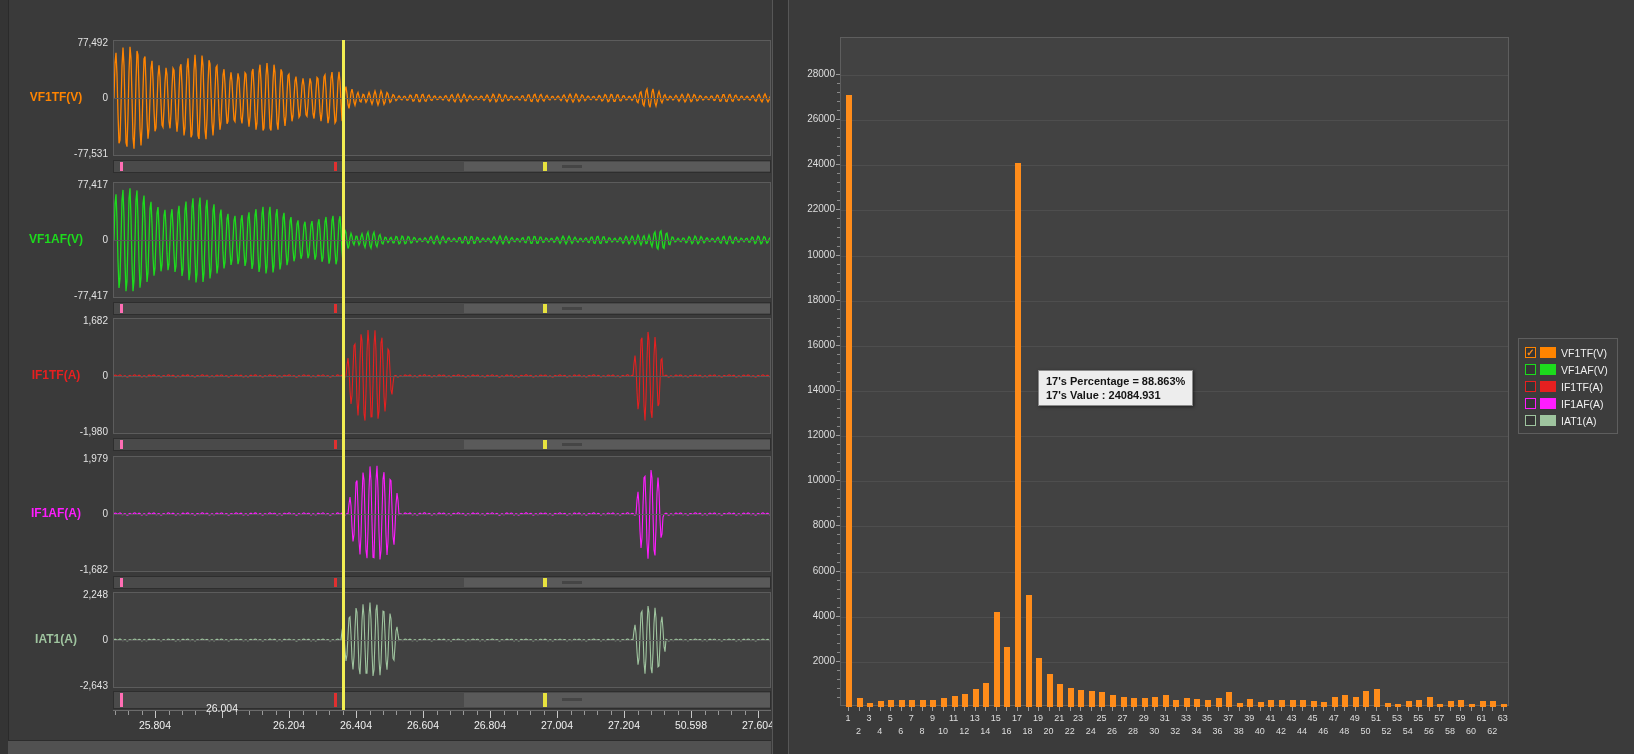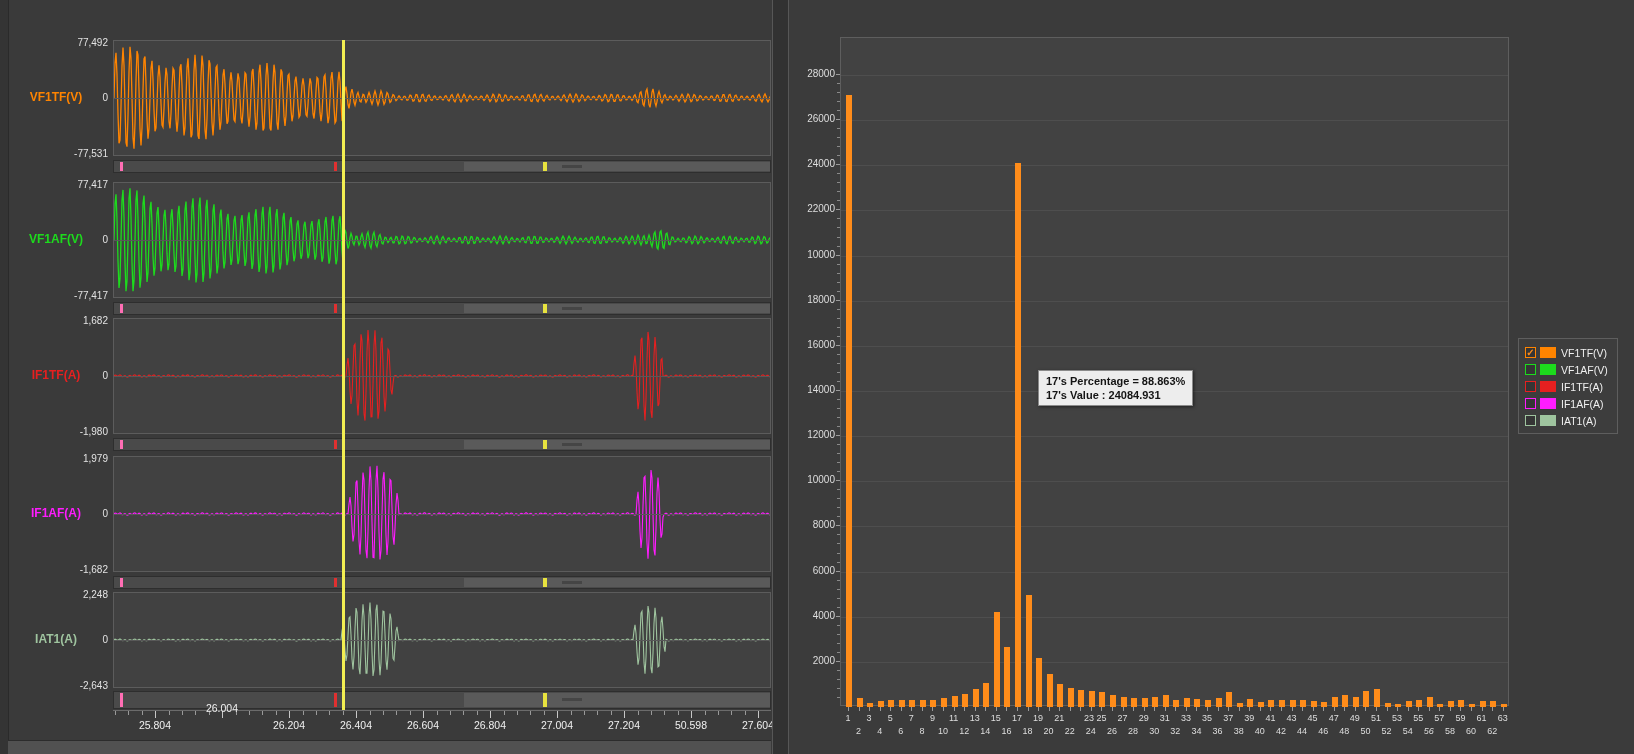--- a/index.html
+++ b/index.html
@@ -438,21 +438,21 @@
           <div class="h-xlab" style="left: 238.52px; top: 700px; position: absolute;">18</div>
           <div class="h-xtick" style="left: 249.08px; top: 681px; position: absolute;"></div>
           <div class="h-xlab" style="left: 249.08px; top: 687px; position: absolute;">19</div>
           <div class="h-xtick" style="left: 259.64px; top: 681px; position: absolute;"></div>
           <div class="h-xlab" style="left: 259.64px; top: 700px; position: absolute;">20</div>
           <div class="h-xtick" style="left: 270.2px; top: 681px; position: absolute;"></div>
           <div class="h-xlab" style="left: 270.2px; top: 687px; position: absolute;">21</div>
           <div class="h-xtick" style="left: 280.76px; top: 681px; position: absolute;"></div>
           <div class="h-xlab" style="left: 280.76px; top: 700px; position: absolute;">22</div>
           <div class="h-xtick" style="left: 291.32px; top: 681px; position: absolute;"></div>
-          <div class="h-xlab" style="left: 300px; top: 687px; position: absolute;">23</div>
+          <div class="h-xlab" style="left: 289px; top: 687px; position: absolute;">23</div>
           <div class="h-xtick" style="left: 301.88px; top: 681px; position: absolute;"></div>
           <div class="h-xlab" style="left: 301.88px; top: 700px; position: absolute;">24</div>
           <div class="h-xtick" style="left: 312.44px; top: 681px; position: absolute;"></div>
           <div class="h-xlab" style="left: 312.44px; top: 687px; position: absolute;">25</div>
           <div class="h-xtick" style="left: 323px; top: 681px; position: absolute;"></div>
           <div class="h-xlab" style="left: 323px; top: 700px; position: absolute;">26</div>
           <div class="h-xtick" style="left: 333.56px; top: 681px; position: absolute;"></div>
           <div class="h-xlab" style="left: 333.56px; top: 687px; position: absolute;">27</div>
           <div class="h-xtick" style="left: 344.12px; top: 681px; position: absolute;"></div>
           <div class="h-xlab" style="left: 344.12px; top: 700px; position: absolute;">28</div>

